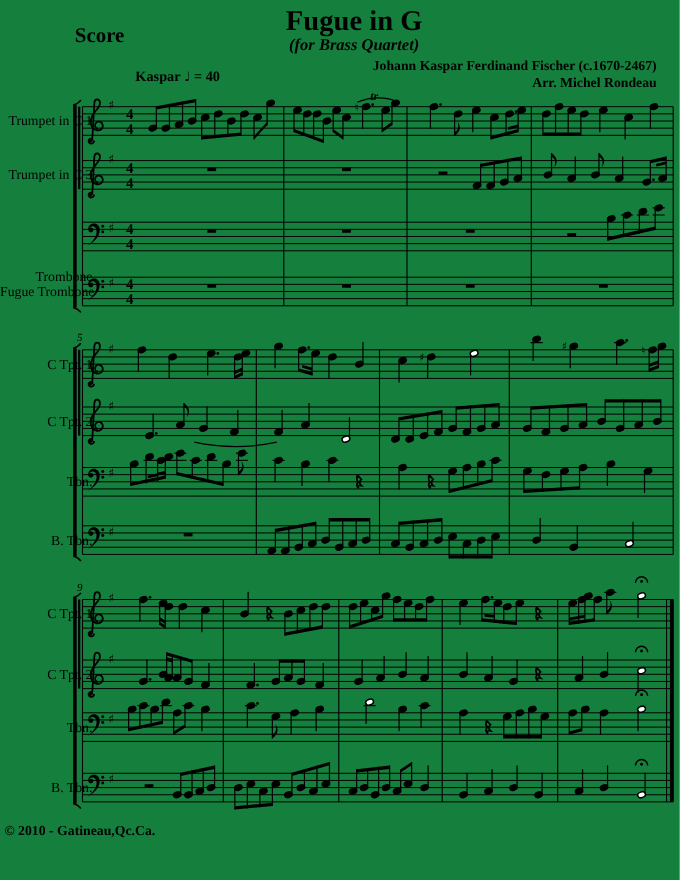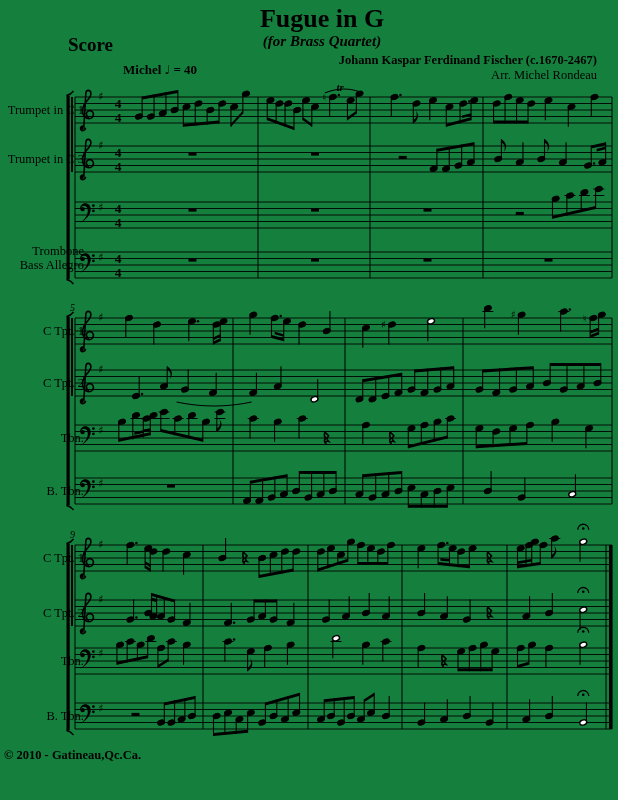--- a/index.html
+++ b/index.html
@@ -2,42 +2,42 @@
 <html><head>
 <meta charset="utf-8">
 <style>
   html,body{margin:0;padding:0;background:#e8e8e8;}
   .page{position:relative;width:618px;height:800px;background:#15803d;color:#000;
         font-family:"Liberation Serif",serif;overflow:hidden;margin:0 auto;}
   .title{position:absolute;top:4px;left:10px;width:624px;text-align:center;
          font-size:26px;font-weight:bold;}
   .subtitle{position:absolute;top:33px;left:10px;width:624px;text-align:center;
          font-size:15px;font-weight:bold;font-style:italic;}
-  .score-label{position:absolute;top:34px;left:68px;font-size:19px;font-weight:bold;}
+  .score-label{position:absolute;top:22px;left:68px;font-size:19px;font-weight:bold;}
   .composer{position:absolute;top:53px;right:21px;font-size:12.5px;font-weight:bold;}
-  .arranger{position:absolute;top:68px;right:21px;font-size:12.5px;font-weight:normal;}
+  .arranger{position:absolute;top:68px;right:21px;font-size:12.5px;font-weight:bold;}
   .tempo{position:absolute;top:62px;left:123px;font-size:13px;font-weight:bold;}
   .tempo .note-glyph{font-family:"DejaVu Sans",sans-serif;font-size:12px;}
   .footer{position:absolute;top:748px;left:4px;width:610px;
          font-size:12.5px;font-weight:bold;}
   .inst-label{position:absolute;left:0;width:84px;text-align:right;font-size:12.5px;
          height:16px;line-height:16px;white-space:nowrap;}
   .measure-num{position:absolute;font-size:10px;font-style:italic;}
   #music-svg{position:absolute;top:0;left:0;}
 </style>
 </head>
 <body>
 
 <div class="page">
   <div class="title">Fugue in G</div>
   <div class="subtitle">(for Brass Quartet)</div>
   <div class="score-label">Score</div>
   <div class="composer">Johann Kaspar Ferdinand Fischer (c.1670-2467)</div>
   <div class="arranger">Arr. Michel Rondeau</div>
-  <div class="tempo"><span>Michel</span>&nbsp;<span class="note-glyph">♩</span>&nbsp;<span>= 40</span></div>
+  <div class="tempo"><span>Kaspar</span>&nbsp;<span class="note-glyph">♩</span>&nbsp;<span>= 40</span></div>
 
   <svg id="music-svg" width="618" height="800" viewBox="0 0 618 800">
       <g>
         <line x1="75" y1="97" x2="612" y2="97" stroke="#000000" stroke-width="0.9"></line>
         <line x1="75" y1="103.5" x2="612" y2="103.5" stroke="#000000" stroke-width="0.9"></line>
         <line x1="75" y1="110" x2="612" y2="110" stroke="#000000" stroke-width="0.9"></line>
         <line x1="75" y1="116.5" x2="612" y2="116.5" stroke="#000000" stroke-width="0.9"></line>
         <line x1="75" y1="123" x2="612" y2="123" stroke="#000000" stroke-width="0.9"></line>
         <line x1="75" y1="146" x2="612" y2="146" stroke="#000000" stroke-width="0.9"></line>
         <line x1="75" y1="152.5" x2="612" y2="152.5" stroke="#000000" stroke-width="0.9"></line>
@@ -777,21 +777,21 @@
       </g>
       <text x="336.56" y="91" font-size="11" fill="#000000" font-style="italic" font-weight="bold" font-family="&quot;Liberation Serif&quot;,serif">tr</text>
       <path d="M324.8 93 Q343.90999999999997 85 363.02 93" fill="none" stroke="#000000" stroke-width="1.1"></path>
       <path d="M176.60000000000002 402 Q214.12 410 251.64 402" fill="none" stroke="#000000" stroke-width="1.1"></path>
     </svg>
 
   <div id="labels-layer">
       <div class="inst-label" style="top: 102px;">Trumpet in C 1</div>
       <div class="inst-label" style="top: 151px;">Trumpet in C 3</div>
       <div class="inst-label" style="top: 207px; margin-top: 36px;">Trombone</div>
-      <div class="inst-label" style="top: 257px;">Bass Allegro</div>
+      <div class="inst-label" style="top: 257px;">Fugue Trombone</div>
       <div class="inst-label" style="top: 323px;">C Tpt. 1</div>
       <div class="inst-label" style="top: 375px;">C Tpt. 2</div>
       <div class="inst-label" style="top: 430px;">Tbn.</div>
       <div class="inst-label" style="top: 483px;">B. Tbn.</div>
       <div class="measure-num" style="left: 70px; top: 302px;">5</div>
       <div class="inst-label" style="top: 550px;">C Tpt. 1</div>
       <div class="inst-label" style="top: 605px;">C Tpt. 2</div>
       <div class="inst-label" style="top: 653px;">Tbn.</div>
       <div class="inst-label" style="top: 708px;">B. Tbn.</div>
       <div class="measure-num" style="left: 70px; top: 529px;">9</div>

